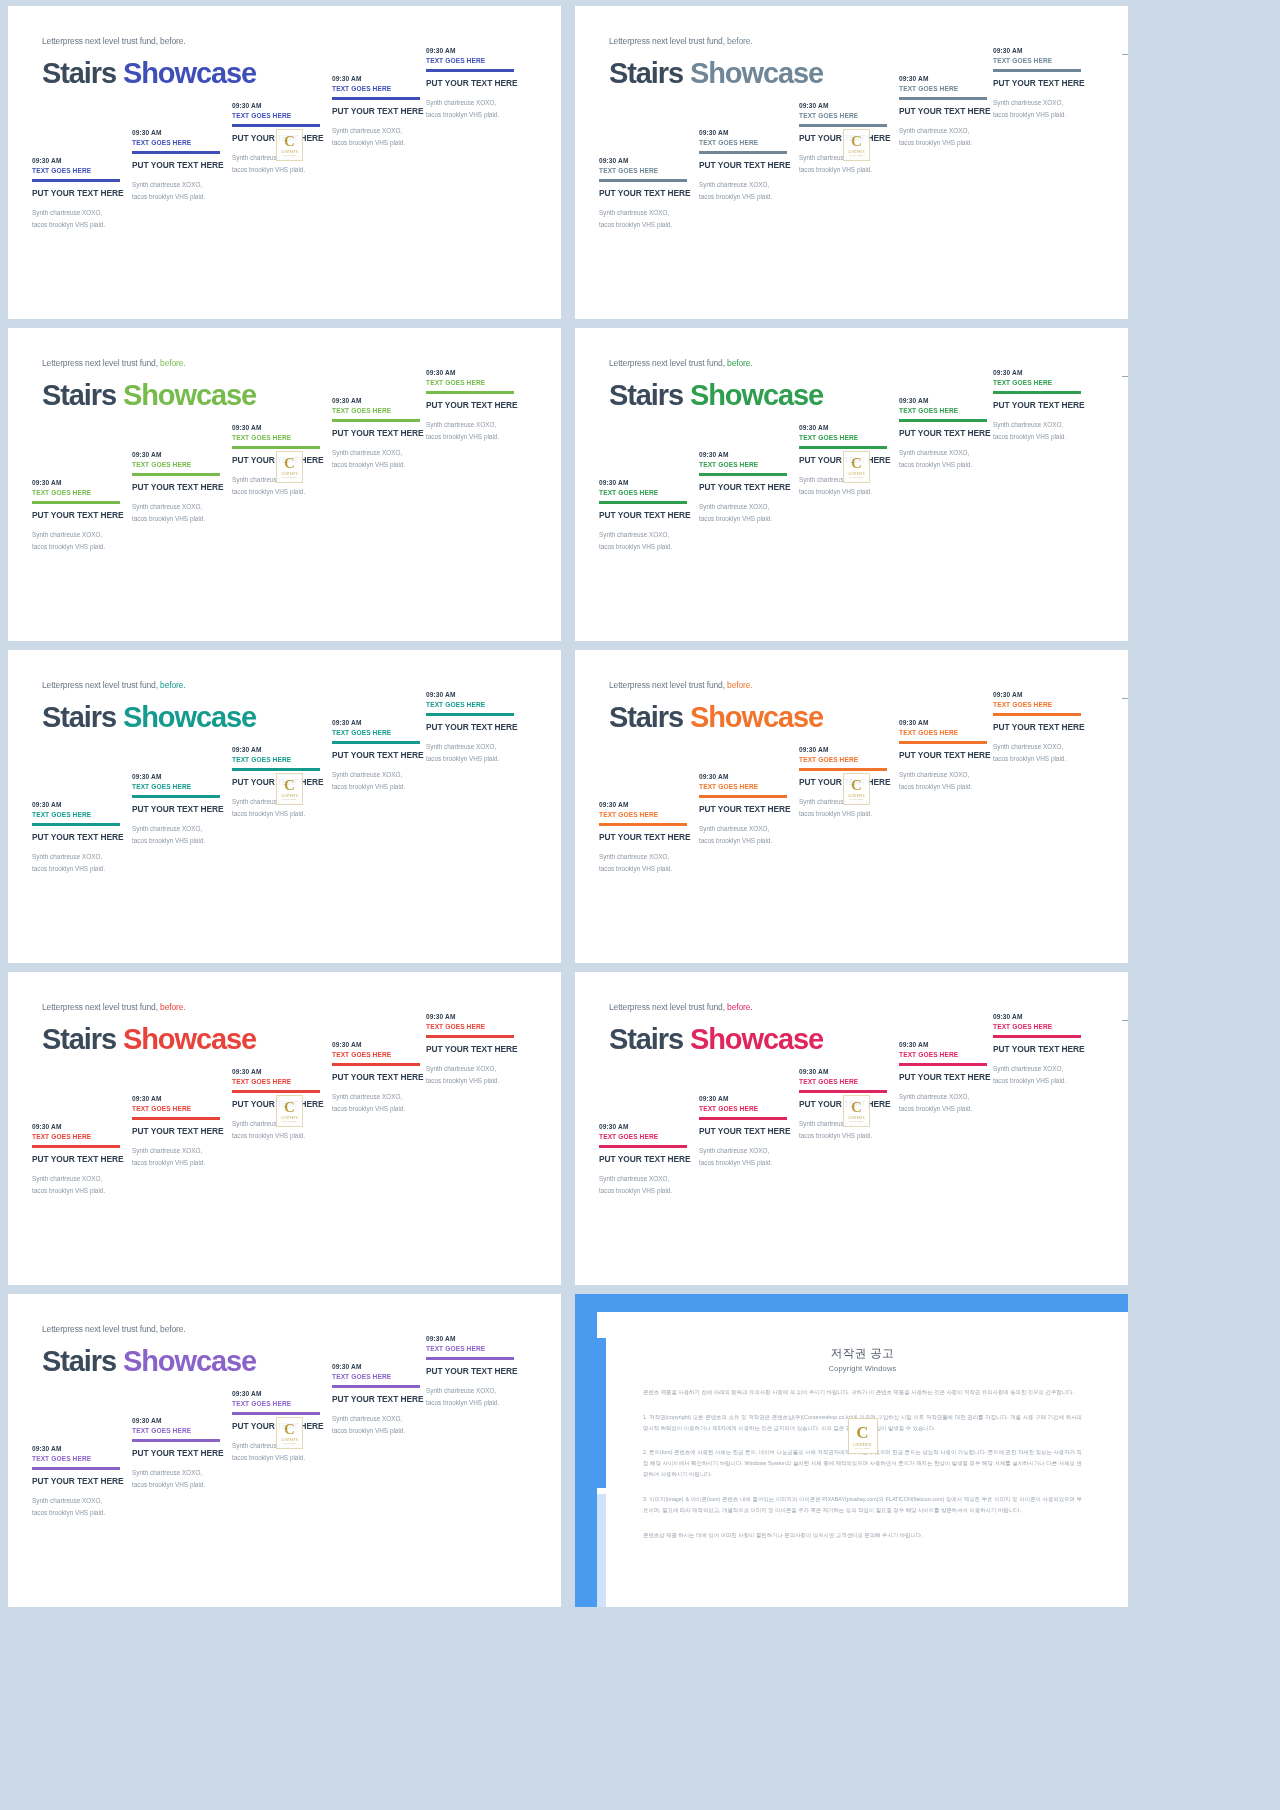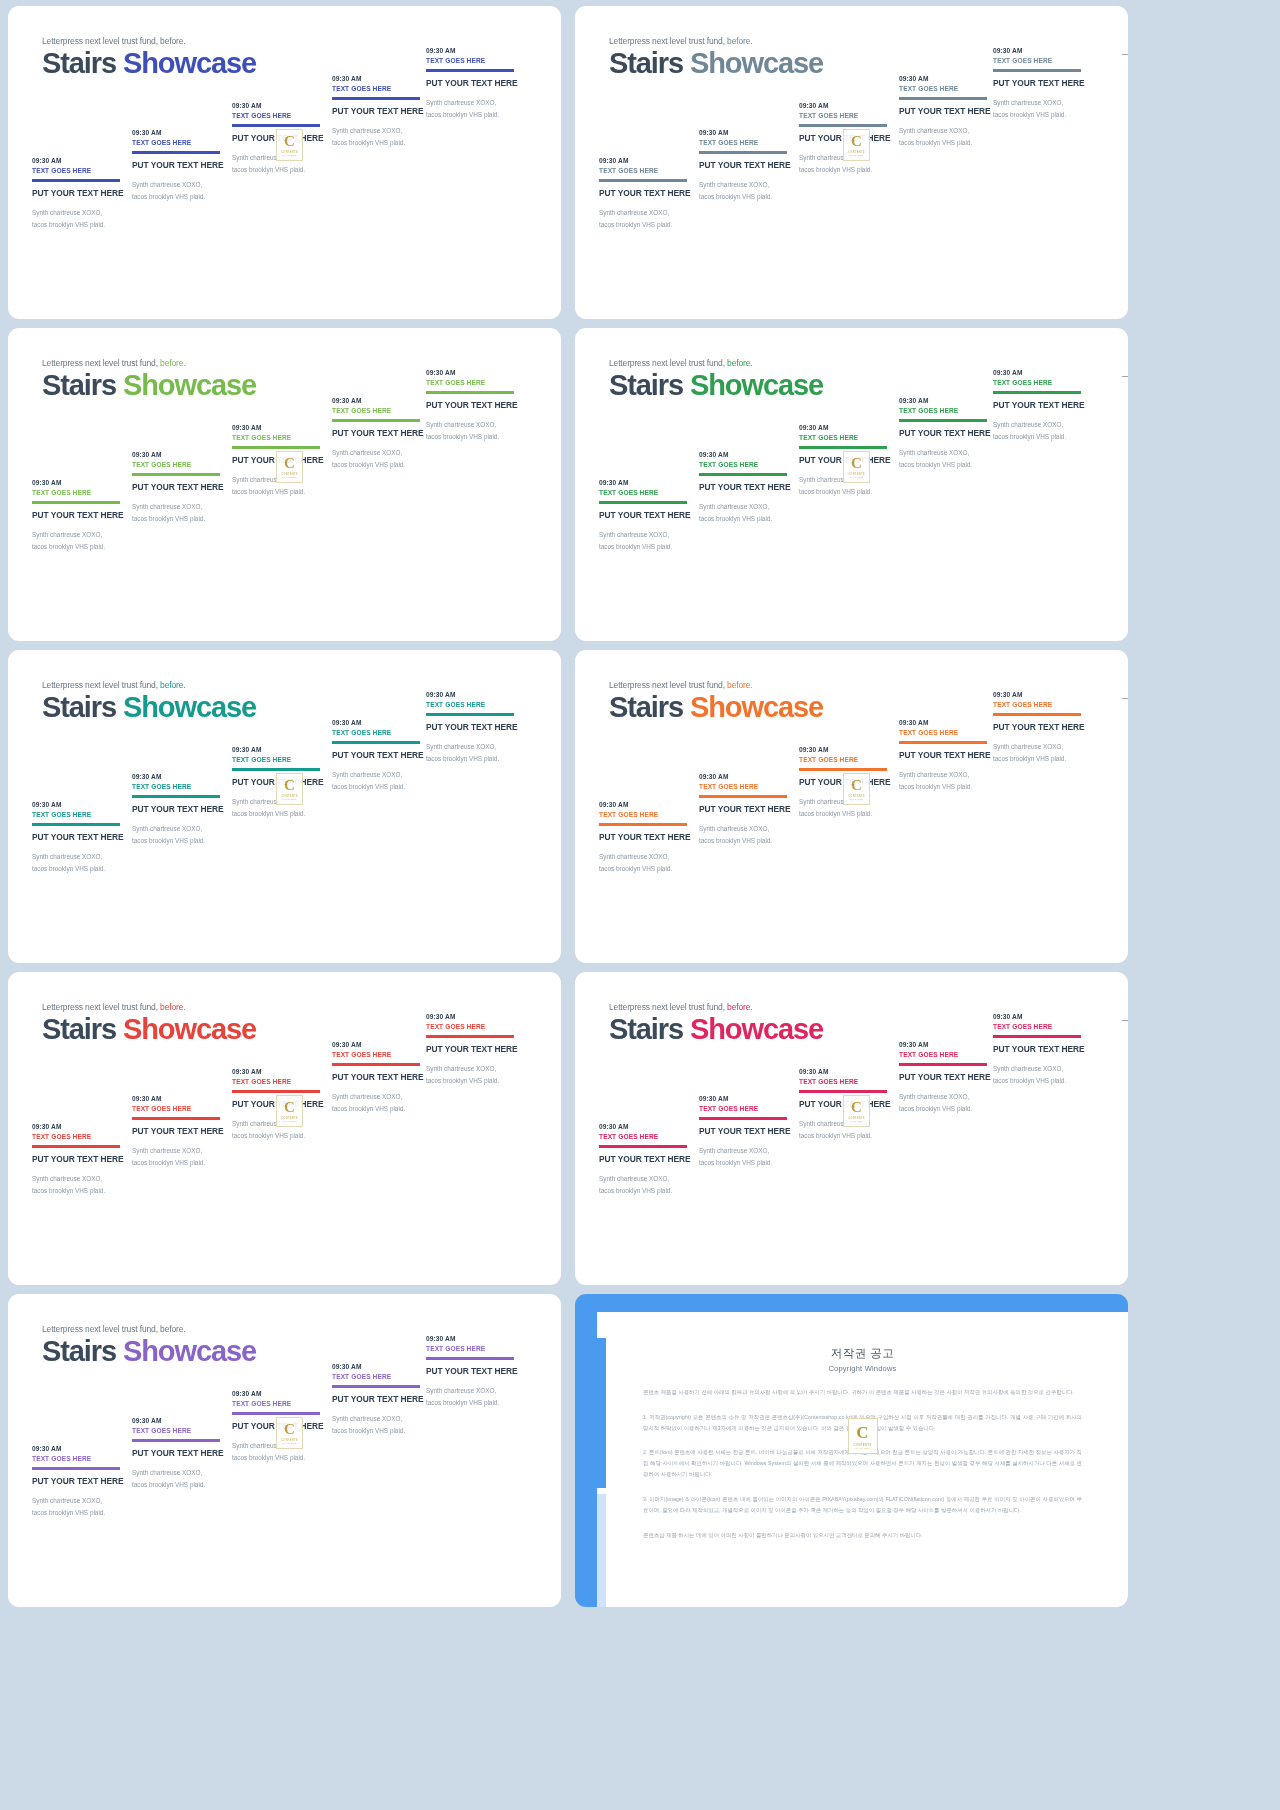--- a/index.html
+++ b/index.html
@@ -19,21 +19,20 @@
     column-gap: 14px;
     row-gap: 9px;
     padding: 6px 8px 0 8px;
     align-content: start;
     justify-content: start;
   }
   .slide {
     position: relative;
     background: #ffffff;
     overflow: hidden;
-    border-radius: 11px;
   }
   
   .slide::after {
     content: "";
     position: absolute;
     right: -14px; top: 48px;
     width: 14px; height: 1px;
     background: #9aa6b2;
   }
   .slide.col2::after {
@@ -44,21 +43,21 @@
   .hdr { position: absolute; left: 34px; top: 30px; }
   .eyebrow {
     font-size: 8.5px;
     color: #6b7785;
     letter-spacing: -0.15px;
     white-space: nowrap;
     font-family: "Liberation Sans", sans-serif;
   }
   .eyebrow .hl { color: var(--accent); }
   .title {
-    margin-top: 2px;
+    margin-top: 12px;
     font-size: 29px;
     font-weight: 700;
     letter-spacing: -1.1px;
     line-height: 1.04;
     white-space: nowrap;
     color: #3b4a5a;
   }
   .title .accent { color: var(--accent); }
 
   

